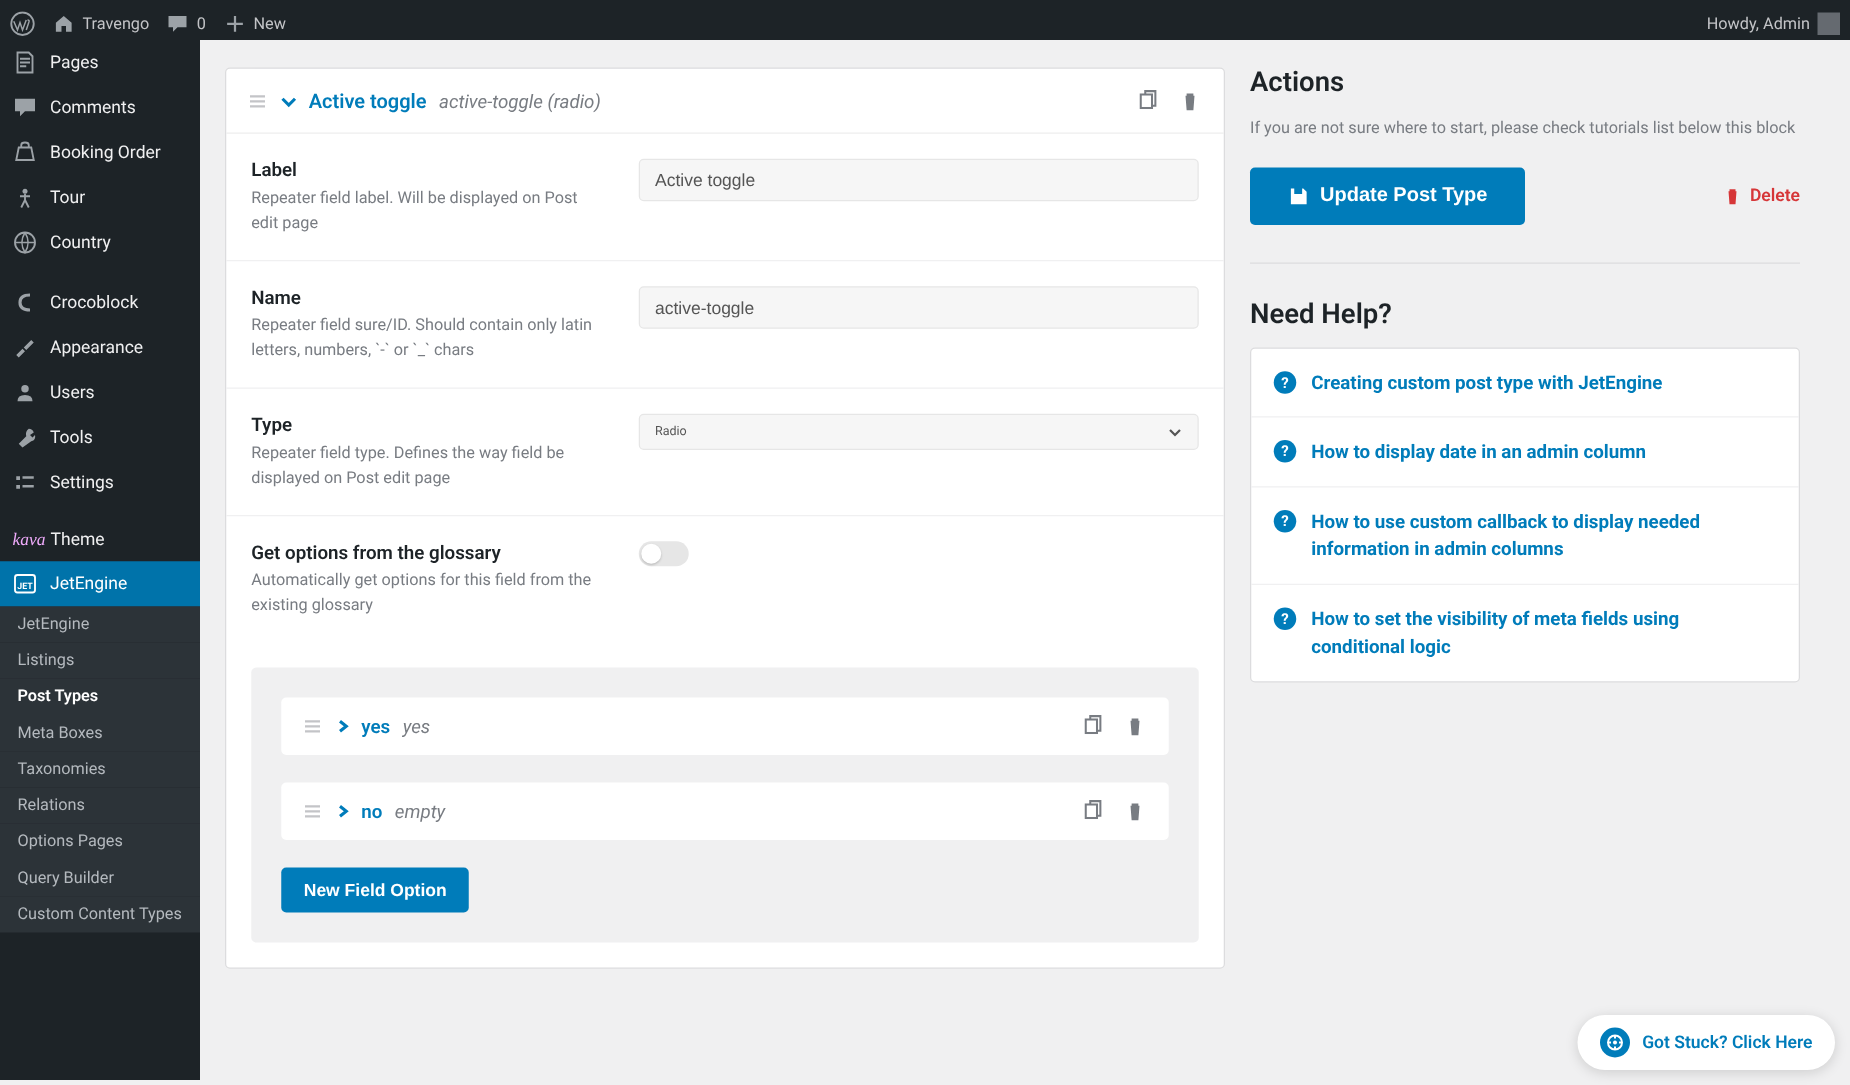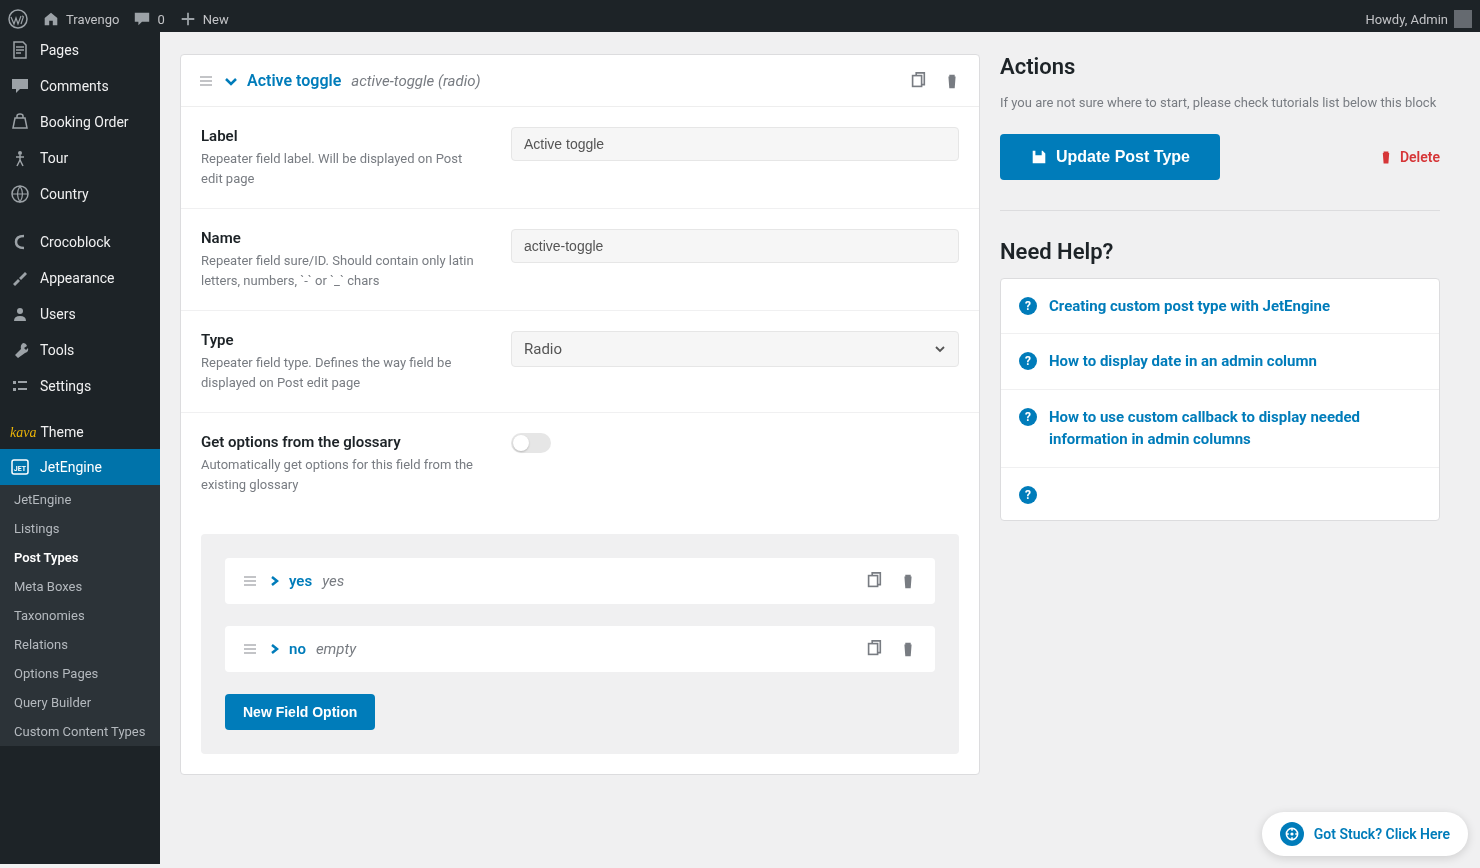--- a/index.html
+++ b/index.html
@@ -15,21 +15,21 @@
 
 
 .sidebar { position: absolute; top: 32px; left: 0; width: 160px; bottom: 4px; background: #1d2327; color: #f0f0f1; overflow-y: auto; }
 .sidebar-item { display: flex; align-items: center; gap: 10px; padding: 8px 10px; cursor: pointer; color: #f0f0f1; font-size: 14px; }
 .sidebar-item svg { width: 20px; height: 20px; fill: #9ca2a7; }
 .sidebar-item.active { background: #0073aa; color: #fff; position: relative; }
 .sidebar-item.active::after { content: ''; position: absolute; right: -8px; top: 50%; transform: translateY(-50%); border: 8px solid transparent; border-right-color: #f0f0f1; }
 .sidebar-sep { height: 12px; }
 .sidebar-sub { padding: 7px 12px 7px 14px; cursor: pointer; color: #b4b9be; font-size: 13px; background: #2c3338; }
 .sidebar-sub.active { color: #fff; font-weight: 600; }
-.kava-label { font-family: cursive; font-style: italic; color: #eab308; margin-right: 4px; }
+.kava-label { font-family: cursive; font-style: italic; color: #f0abfc; margin-right: 4px; }
 
 
 .main { position: absolute; top: 32px; left: 160px; right: 0; bottom: 0; background: #f0f0f1; overflow-y: auto; padding: 0 20px 20px; }
 .content-wrap { display: flex; gap: 20px; max-width: 1260px; }
 .main-col { flex: 1; }
 .side-col { width: 440px; }
 
 
 .panel { background: #fff; border: 1px solid #dcdcde; border-radius: 4px; }
 .panel-head { display: flex; align-items: center; padding: 16px 18px; border-bottom: 1px solid #eee; }
@@ -40,21 +40,21 @@
 .head-actions { margin-left: auto; display: flex; gap: 16px; }
 .icon-btn { cursor: pointer; color: #787c82; }
 
 .field-row { display: flex; padding: 20px; border-bottom: 1px solid #f0f0f1; gap: 30px; }
 .field-label-col { width: 280px; }
 .field-label { font-weight: 600; font-size: 15px; color: #1d2327; margin-bottom: 4px; }
 .field-desc { color: #787c82; font-size: 13px; line-height: 1.5; }
 .field-input-col { flex: 1; }
 .text-input { width: 100%; padding: 8px 12px; border: 1px solid #e6e6e6; background: #f6f6f6; border-radius: 4px; font-size: 14px; color: #555; }
 .select-wrap { position: relative; }
-.select-input { width: 100%; padding: 8px 12px; border: 1px solid #e6e6e6; background: #f6f6f6; border-radius: 4px; font-size: 15px; color: #555; appearance: none; cursor: pointer; }
+.select-input { width: 100%; padding: 8px 12px; border: 1px solid #e6e6e6; background: #f6f6f6; border-radius: 4px; font-size: 10px; color: #555; appearance: none; cursor: pointer; }
 .select-caret { position: absolute; right: 12px; top: 50%; transform: translateY(-50%); pointer-events: none; color: #555; }
 
 .toggle { width: 40px; height: 20px; background: #e6e6e6; border-radius: 10px; position: relative; cursor: pointer; }
 .toggle::after { content: ''; position: absolute; width: 16px; height: 16px; background: #fff; border-radius: 50%; top: 2px; left: 2px; box-shadow: 0 1px 2px rgba(0,0,0,.2); }
 
 
 .options-block { background: #f0f0f1; margin: 20px; padding: 24px; border-radius: 4px; }
 .option-card { background: #fff; border-radius: 4px; padding: 14px 18px; display: flex; align-items: center; margin-bottom: 22px; }
 .option-card:last-of-type { margin-bottom: 22px; }
 .opt-title { color: #007cba; font-weight: 600; font-size: 15px; margin-right: 10px; }
@@ -386,20 +386,21 @@
           <div class="help-item">
             <div class="help-icon">?</div>
             <div class="help-link">How to display date in an admin column</div>
           </div>
           <div class="help-item">
             <div class="help-icon">?</div>
             <div class="help-link">How to use custom callback to display needed information in admin columns</div>
           </div>
           <div class="help-item">
             <div class="help-icon">?</div>
+            <div class="help-link">How to set the visibility of meta fields using conditional logic</div>
           </div>
         </div>
       </div>
     </div>
   </div>
 </div>
 
 <div class="got-stuck">
   <div class="got-stuck-icon">
     <svg width="16" height="16" viewBox="0 0 20 20">

